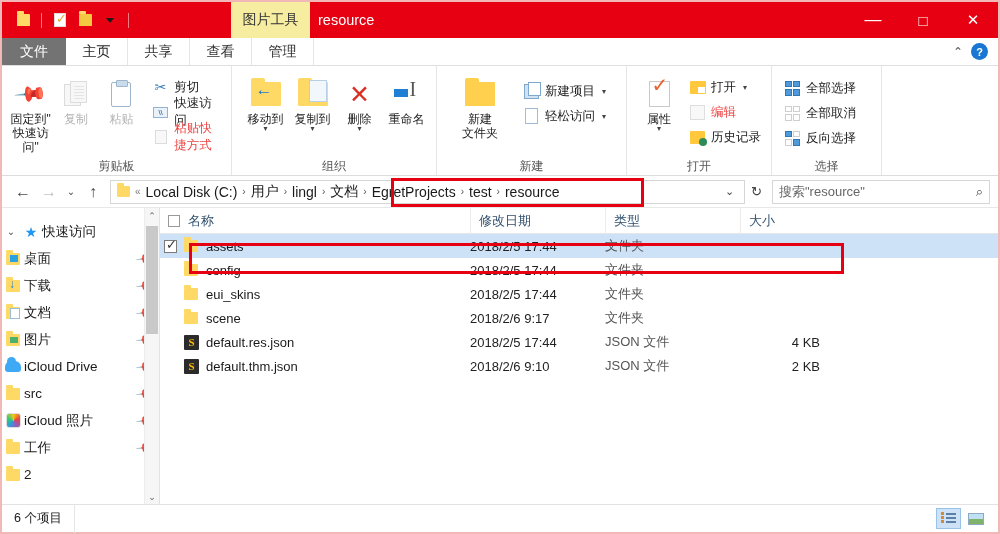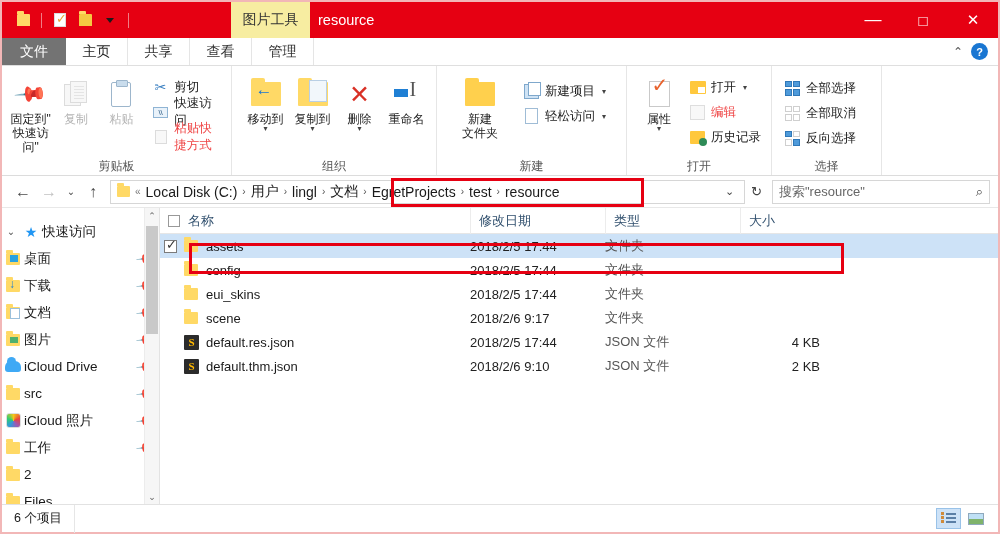--- a/index.html
+++ b/index.html
@@ -768,26 +768,20 @@
           <span class="pin">📌</span>
         </div>
 
         <div class="tnode child">
           <span class="nic">
               <span class="fol"></span>
             </span>
           <span>2</span>
         </div>
 
-        <div class="tnode child">
-          <span class="nic">
-              <span class="fol"></span>
-            </span>
-          <span>Files</span>
-        </div>
 
       </div>
       <div class="sb-scroll">
         <div class="sb-arrow">⌃</div>
         <div class="sb-thumb"></div>
         <div class="sb-arrow bot">⌄</div>
       </div>
     </div>
 
     <div class="filelist">

